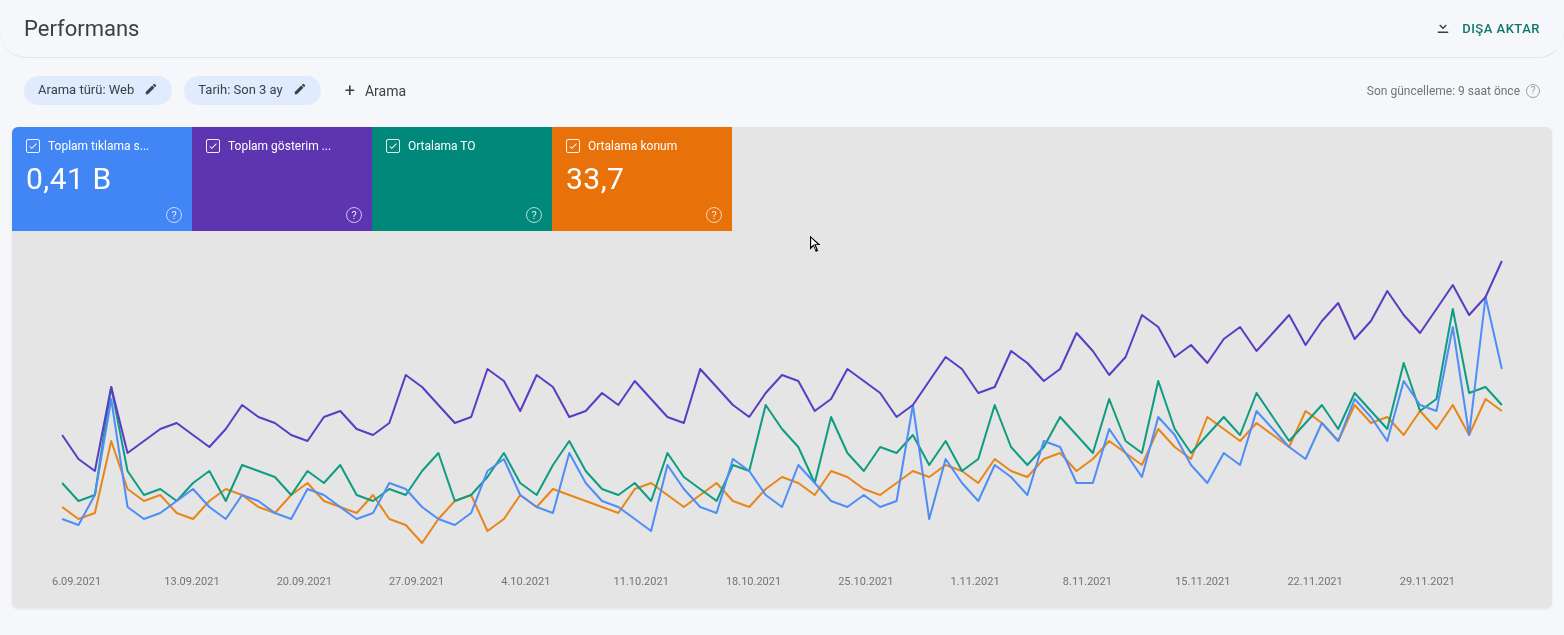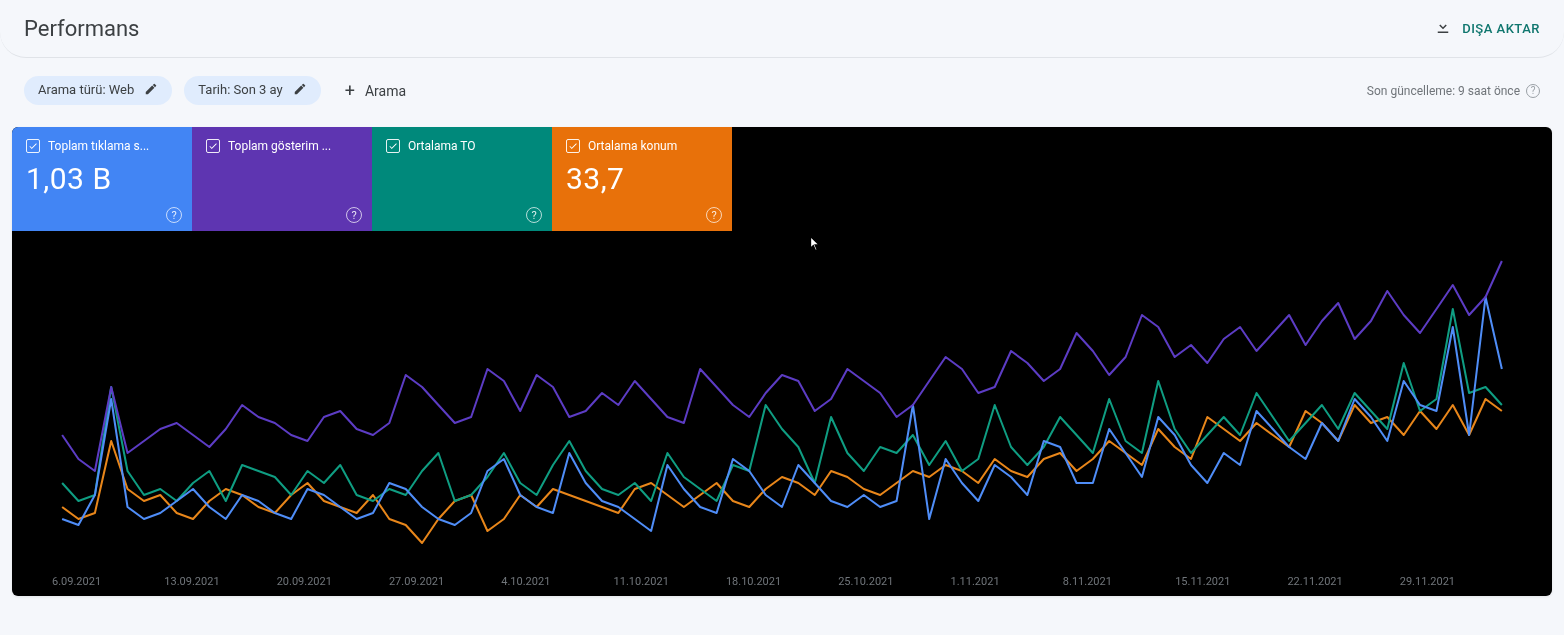--- a/index.html
+++ b/index.html
@@ -74,25 +74,25 @@
       width: 14px; height: 14px;
       border: 1px solid #9aa0a6;
       border-radius: 50%;
       color: #9aa0a6;
       font-size: 10px;
       align-items: center;
       justify-content: center;
       cursor: pointer;
     }
     .panel {
-      background: #000000;
+      background: #e5e5e5;
       margin: 12px 12px 24px;
       border-radius: 6px;
       box-shadow: 0 1px 3px rgba(0,0,0,.08);
-      padding: 0 0 8px;
+      padding: 0 0 20px;
       overflow: hidden;
     }
     .kpi-row { display: flex; }
     .kpi {
       width: 180px;
       height: 104px;
       padding: 12px 14px 8px;
       color: #fff;
       position: relative;
       cursor: pointer;
@@ -179,21 +179,21 @@
   <div class="kpi-row">
     <div class="kpi kpi-clicks">
       <div class="kpi-top">
         <span class="check">
             <svg viewBox="0 0 24 24">
               <path d="M9 16.17 4.83 12l-1.42 1.41L9 19 21 7l-1.41-1.41z"></path>
             </svg>
           </span>
         <span>Toplam tıklama s...</span>
       </div>
-      <div class="kpi-value">1,03 B</div>
+      <div class="kpi-value">0,41 B</div>
       <span class="kpi-help">?</span>
     </div>
     <div class="kpi kpi-impr">
       <div class="kpi-top">
         <span class="check">
             <svg viewBox="0 0 24 24">
               <path d="M9 16.17 4.83 12l-1.42 1.41L9 19 21 7l-1.41-1.41z"></path>
             </svg>
           </span>
         <span>Toplam gösterim ...</span>

